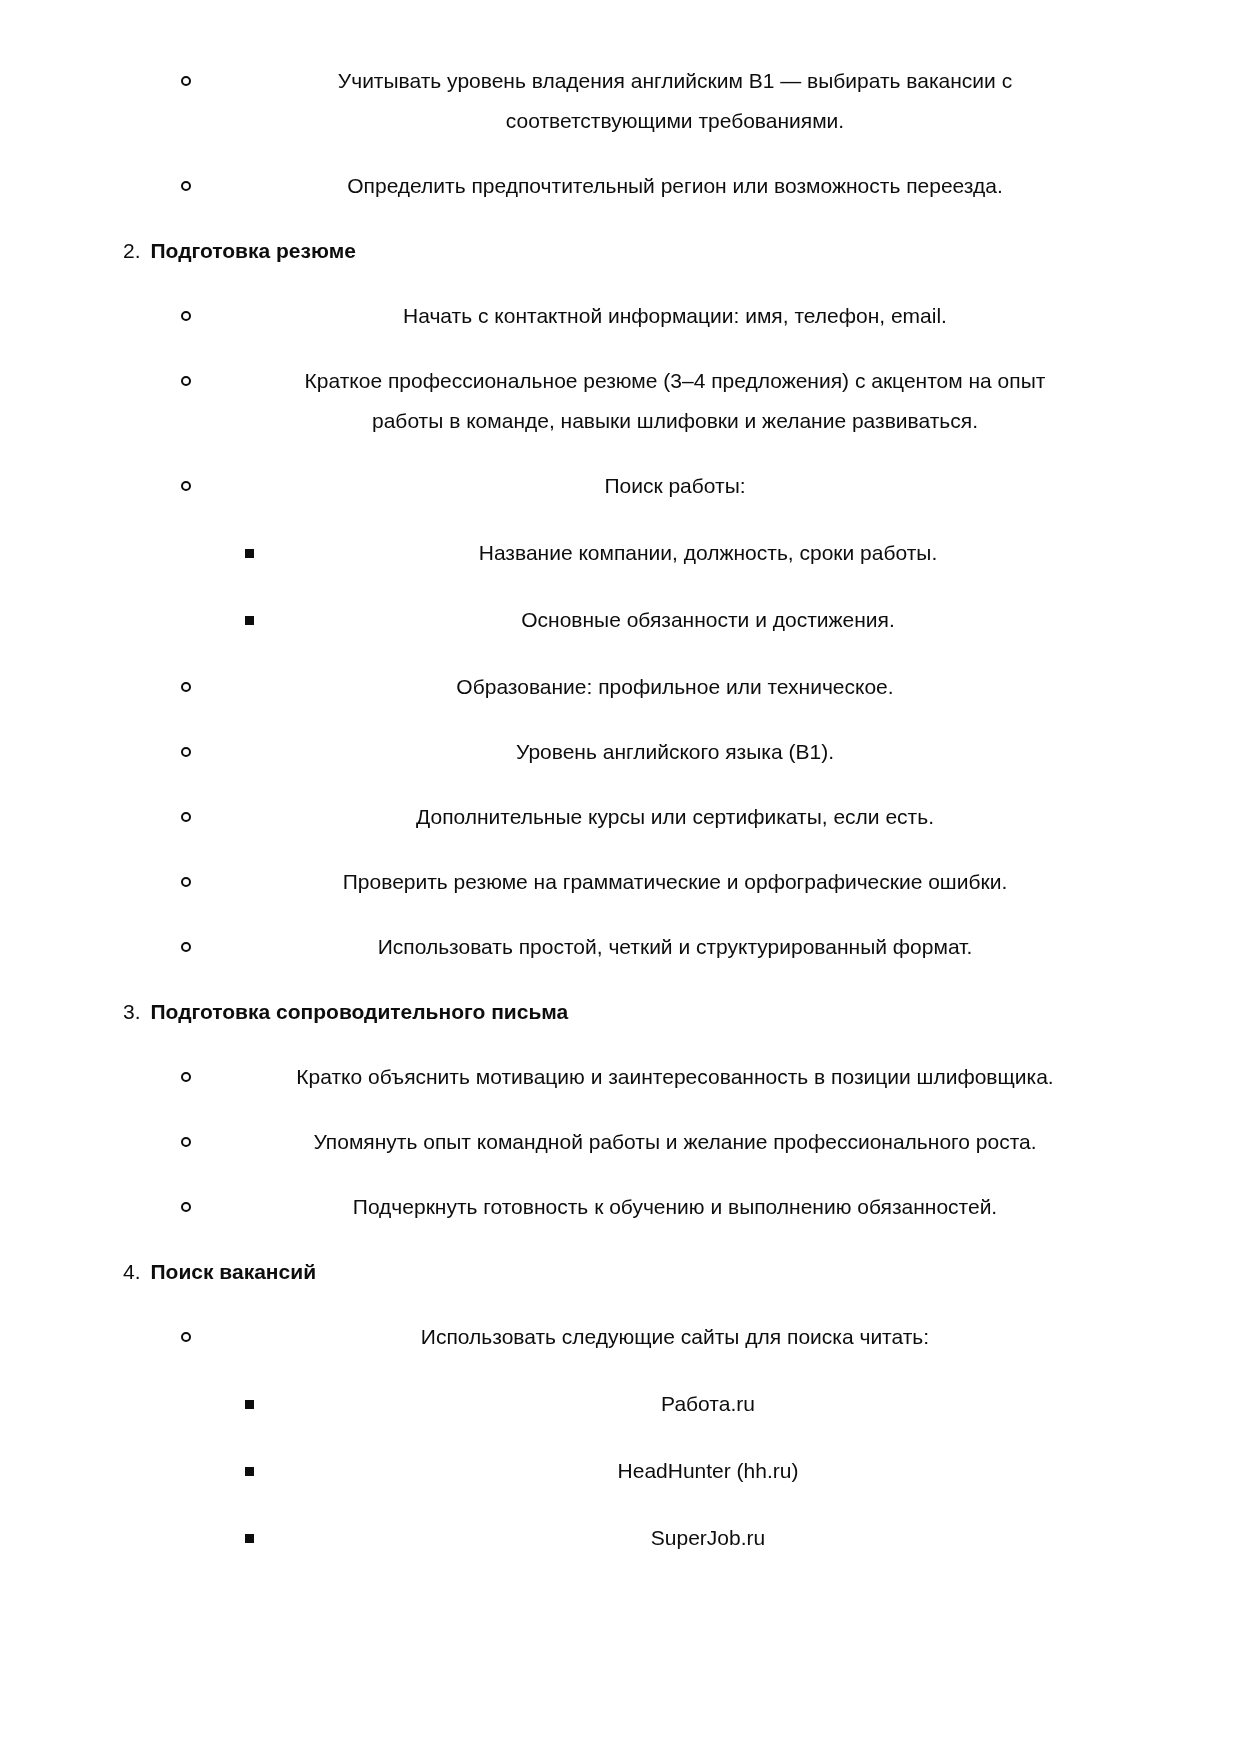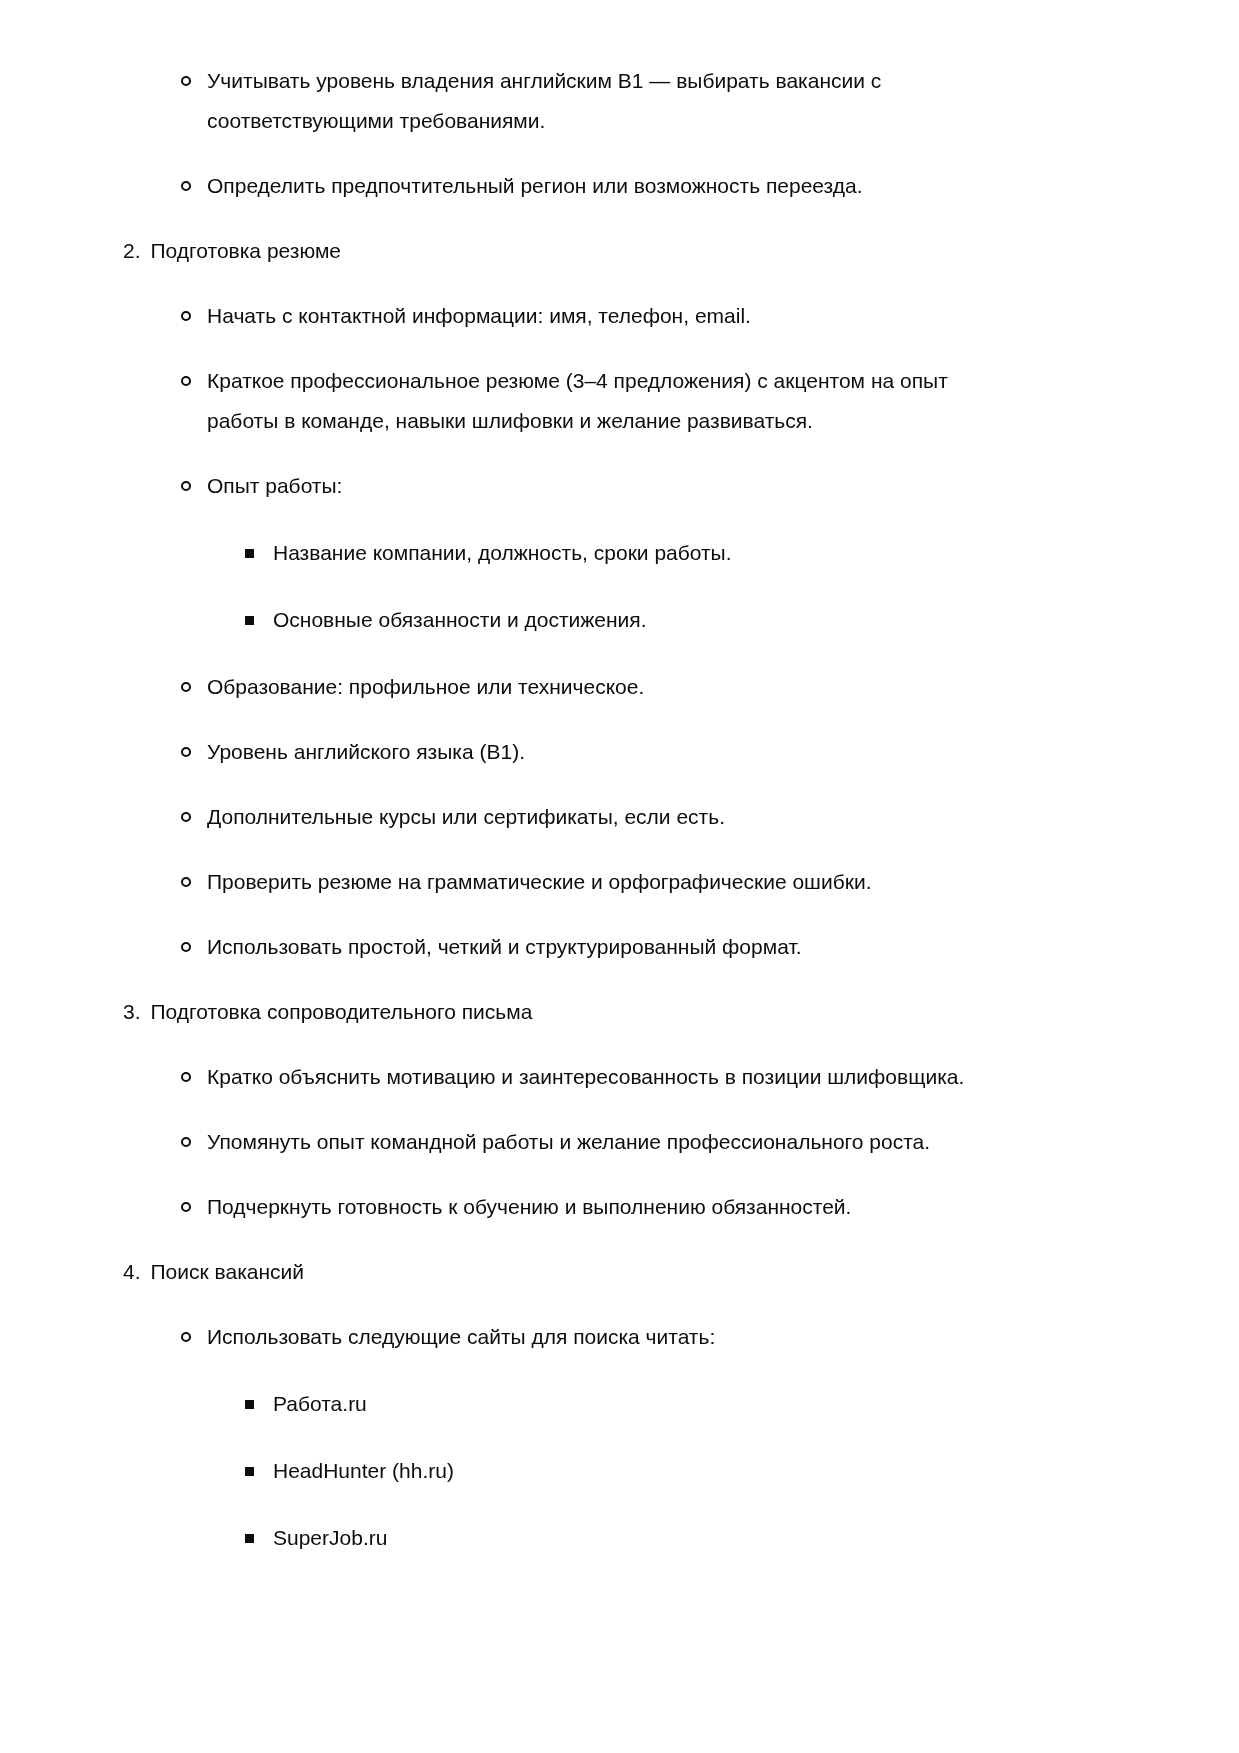--- a/index.html
+++ b/index.html
@@ -19,24 +19,24 @@
 
   
   .section-head {
     margin: 25px 0;
   }
   .section-head .num {
     font-weight: 400;
     margin-right: 10px;
   }
   .section-head .title {
-    font-weight: 400;
+    font-weight: 700;
   }
 
-  ul { list-style: none; margin: 0; padding: 0; }
+  ul { list-style: none; margin: 0; padding: 0; text-align: center; }
 
   
   ul.level1 { padding-left: 84px; }
   ul.level1 > li {
     position: relative;
     margin: 25px 0;
   }
   ul.level1 > li > .marker {
     position: absolute;
     left: -26px;
@@ -91,21 +91,21 @@
       <span class="marker"></span>
       <span class="li-text">Начать с контактной информации: имя, телефон, email.</span>
     </li>
     <li>
       <span class="marker"></span>
       <span class="li-text">Краткое профессиональное резюме (3–4 предложения) с акцентом на опыт
 работы в команде, навыки шлифовки и желание развиваться.</span>
     </li>
     <li>
       <span class="marker"></span>
-      <span class="li-text">Опыт работы:</span>
+      <span class="li-text">Поиск работы:</span>
       <ul class="level2">
         <li>
           <span class="marker"></span>
           <span class="li-text">Название компании, должность, сроки работы.</span>
         </li>
         <li>
           <span class="marker"></span>
           <span class="li-text">Основные обязанности и достижения.</span>
         </li>
       </ul>

